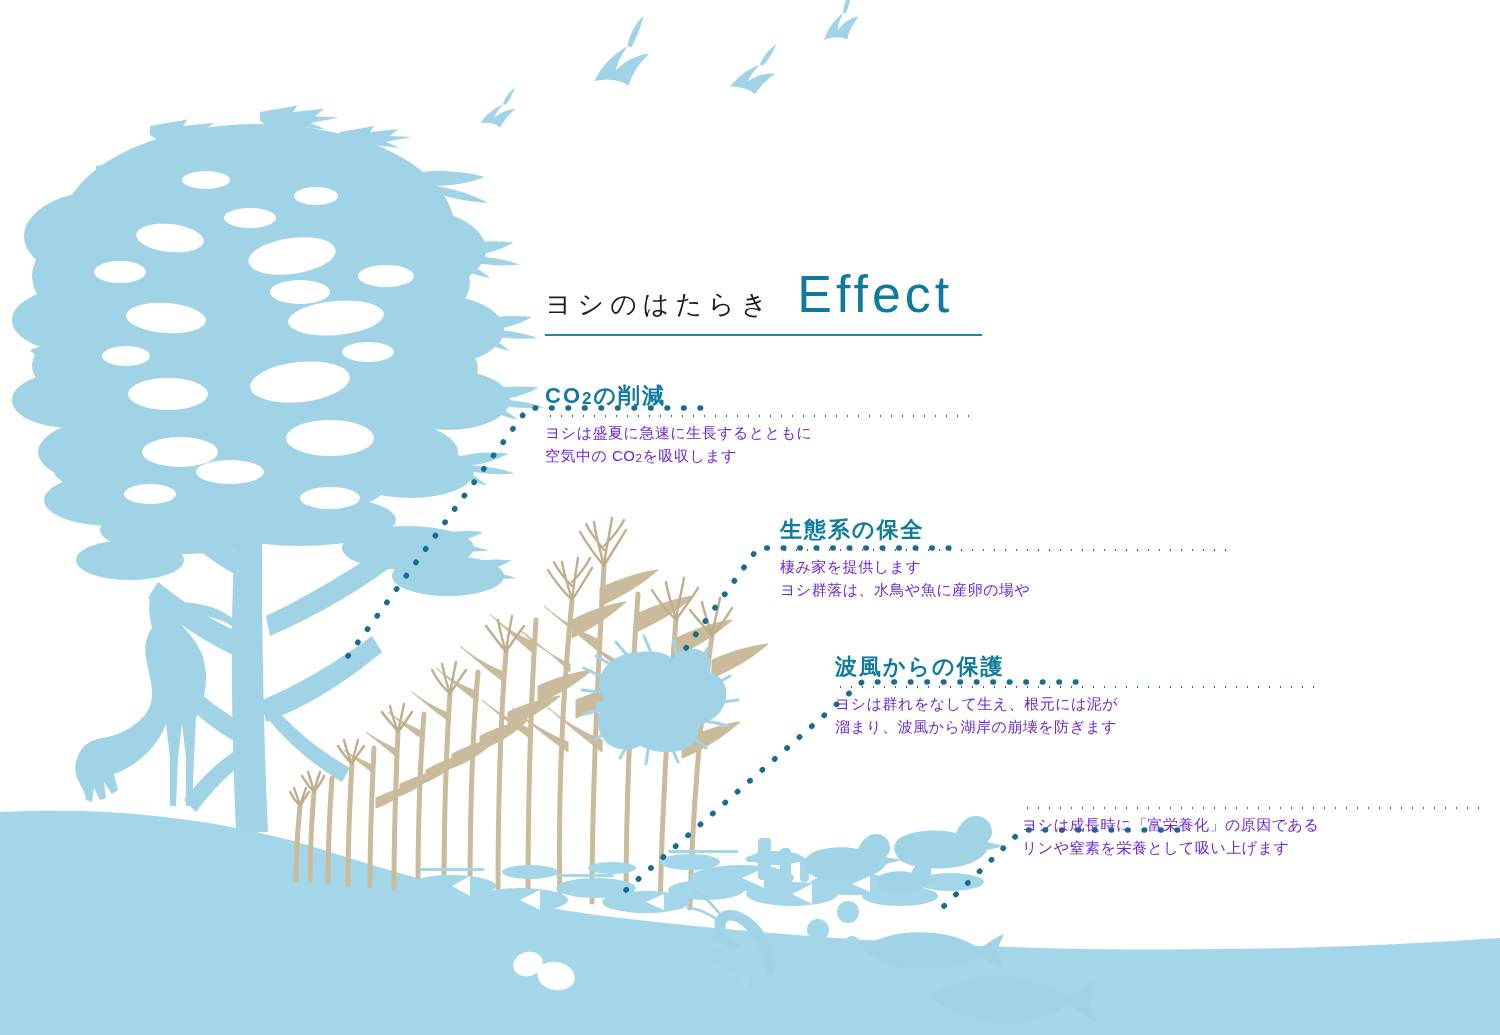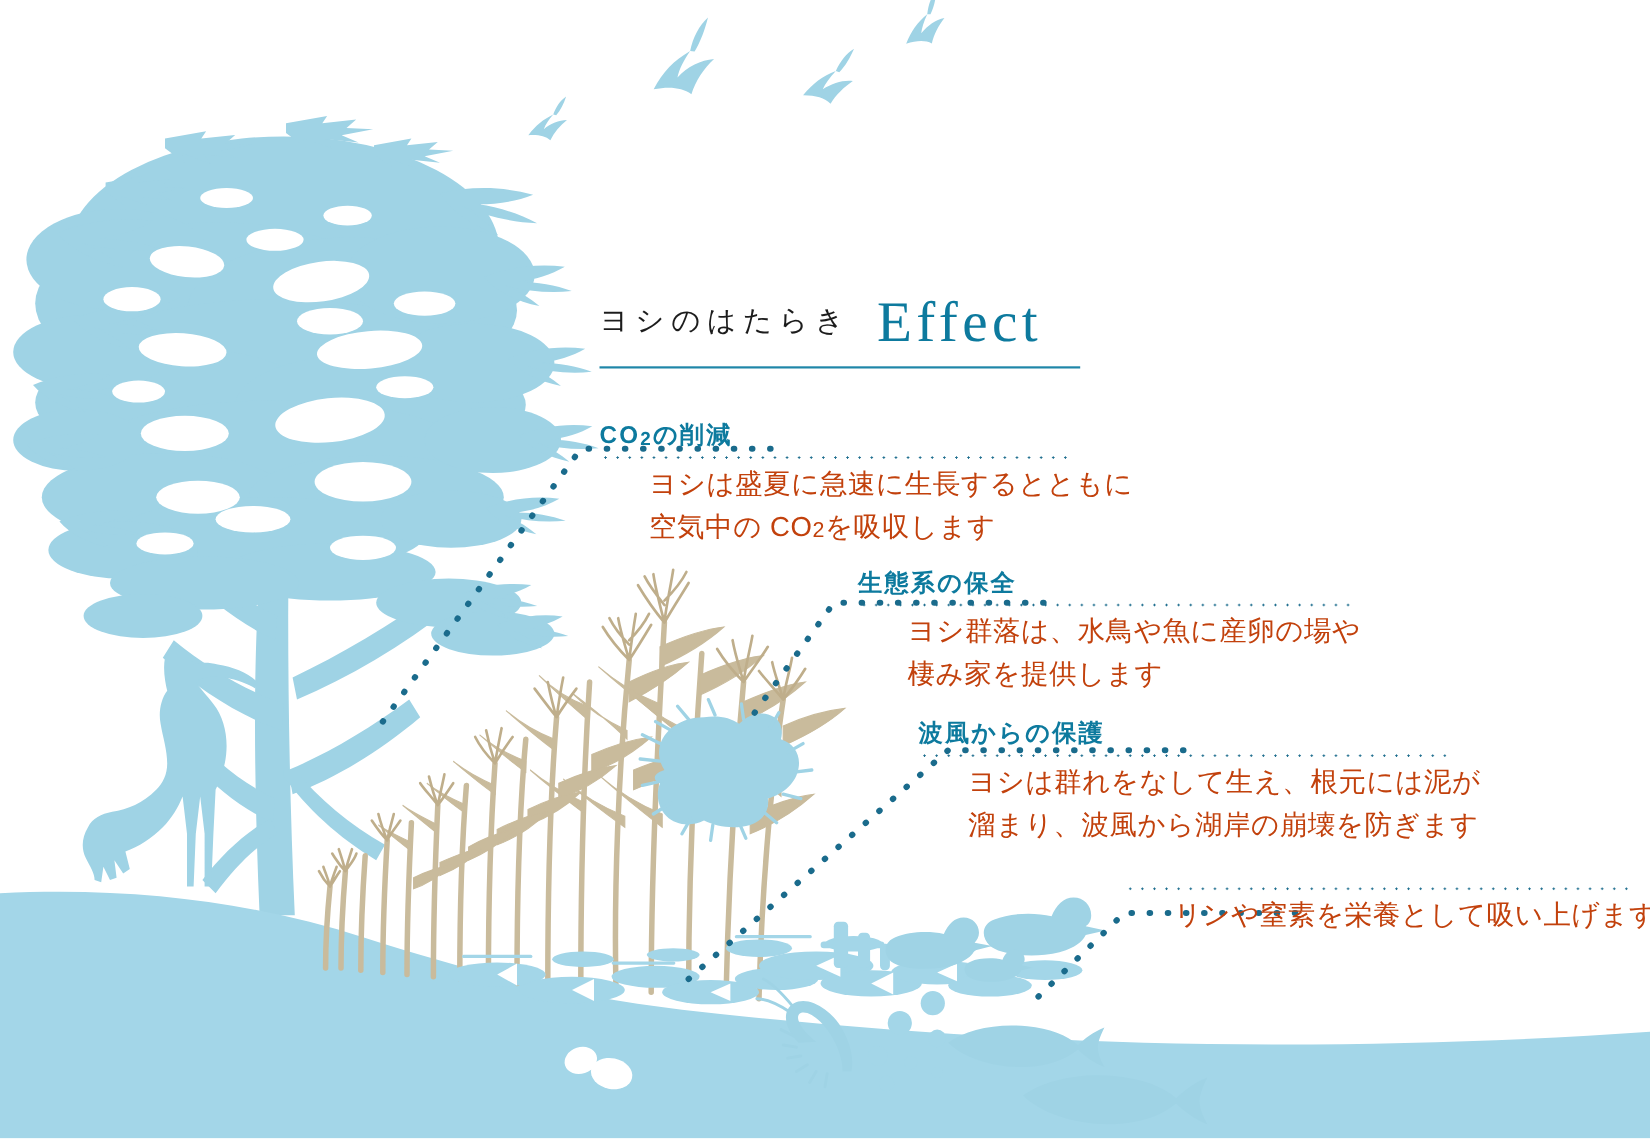--- a/index.html
+++ b/index.html
@@ -35,23 +35,22 @@
 
   
   .title-block {
     position: absolute;
     left: 545px;
     top: 262px;
     width: 560px;
   }
   .title-row {
     display: flex;
-    align-items: center;
+    align-items: flex-end;
     white-space: nowrap;
-    font-family: Liberation Serif, serif;
   }
   .title-jp {
     font-size: 26px;
     letter-spacing: 6px;
     color: #1c1c1c;
     font-weight: 400;
   }
   .title-en {
     font-size: 52px;
     letter-spacing: 4px;
@@ -83,26 +82,25 @@
   .callout-dots {
     height: 4px;
     margin-top: 6px;
     margin-bottom: 3px;
     background-image: radial-gradient(circle closest-side, #1a6b8c 46%, rgba(0,0,0,0) 50%);
     background-size: 11px 4px;
     background-repeat: repeat-x;
     background-position: 0 50%;
   }
   .callout-body {
-    font-size: 25px;
-    color: #c2410c;
+    font-size: 15px;
+    color: #6d28d9;
     line-height: 1.55;
     letter-spacing: 0.5px;
     white-space: nowrap;
-    margin-left: 45px;
   }
   .callout-body div { white-space: nowrap; }
 
   .co2-sub { font-size: 0.78em; vertical-align: -0.08em; }
 </style>
 </head>
 <body>
 
 <div id="stage">
 
@@ -498,35 +496,36 @@
       <div class="callout-body">
         <div>ヨシは盛夏に急速に生長するとともに</div>
         <div><span>空気中の CO</span><span class="co2-sub">2</span><span>を吸収します</span></div>
       </div>
     </div>
 
     <div class="callout" style="left:780px; top:518px; width:450px;">
       <div class="callout-head">生態系の保全</div>
       <div class="callout-dots"></div>
       <div class="callout-body">
+        <div>棲み家を提供します</div>
         <div>ヨシ群落は、水鳥や魚に産卵の場や</div>
-        <div>棲み家を提供します</div>
       </div>
     </div>
 
     <div class="callout" style="left:835px; top:655px; width:480px;">
       <div class="callout-head">波風からの保護</div>
       <div class="callout-dots"></div>
       <div class="callout-body">
         <div>ヨシは群れをなして生え、根元には泥が</div>
         <div>溜まり、波風から湖岸の崩壊を防ぎます</div>
       </div>
     </div>
 
     <div class="callout" style="left:1022px; top:800px; width:460px;">
       <div class="callout-dots"></div>
       <div class="callout-body">
+        <div>ヨシは成長時に「富栄養化」の原因である</div>
         <div>リンや窒素を栄養として吸い上げます</div>
       </div>
     </div>
 
   </div>
 </div>
 
 </body></html>

